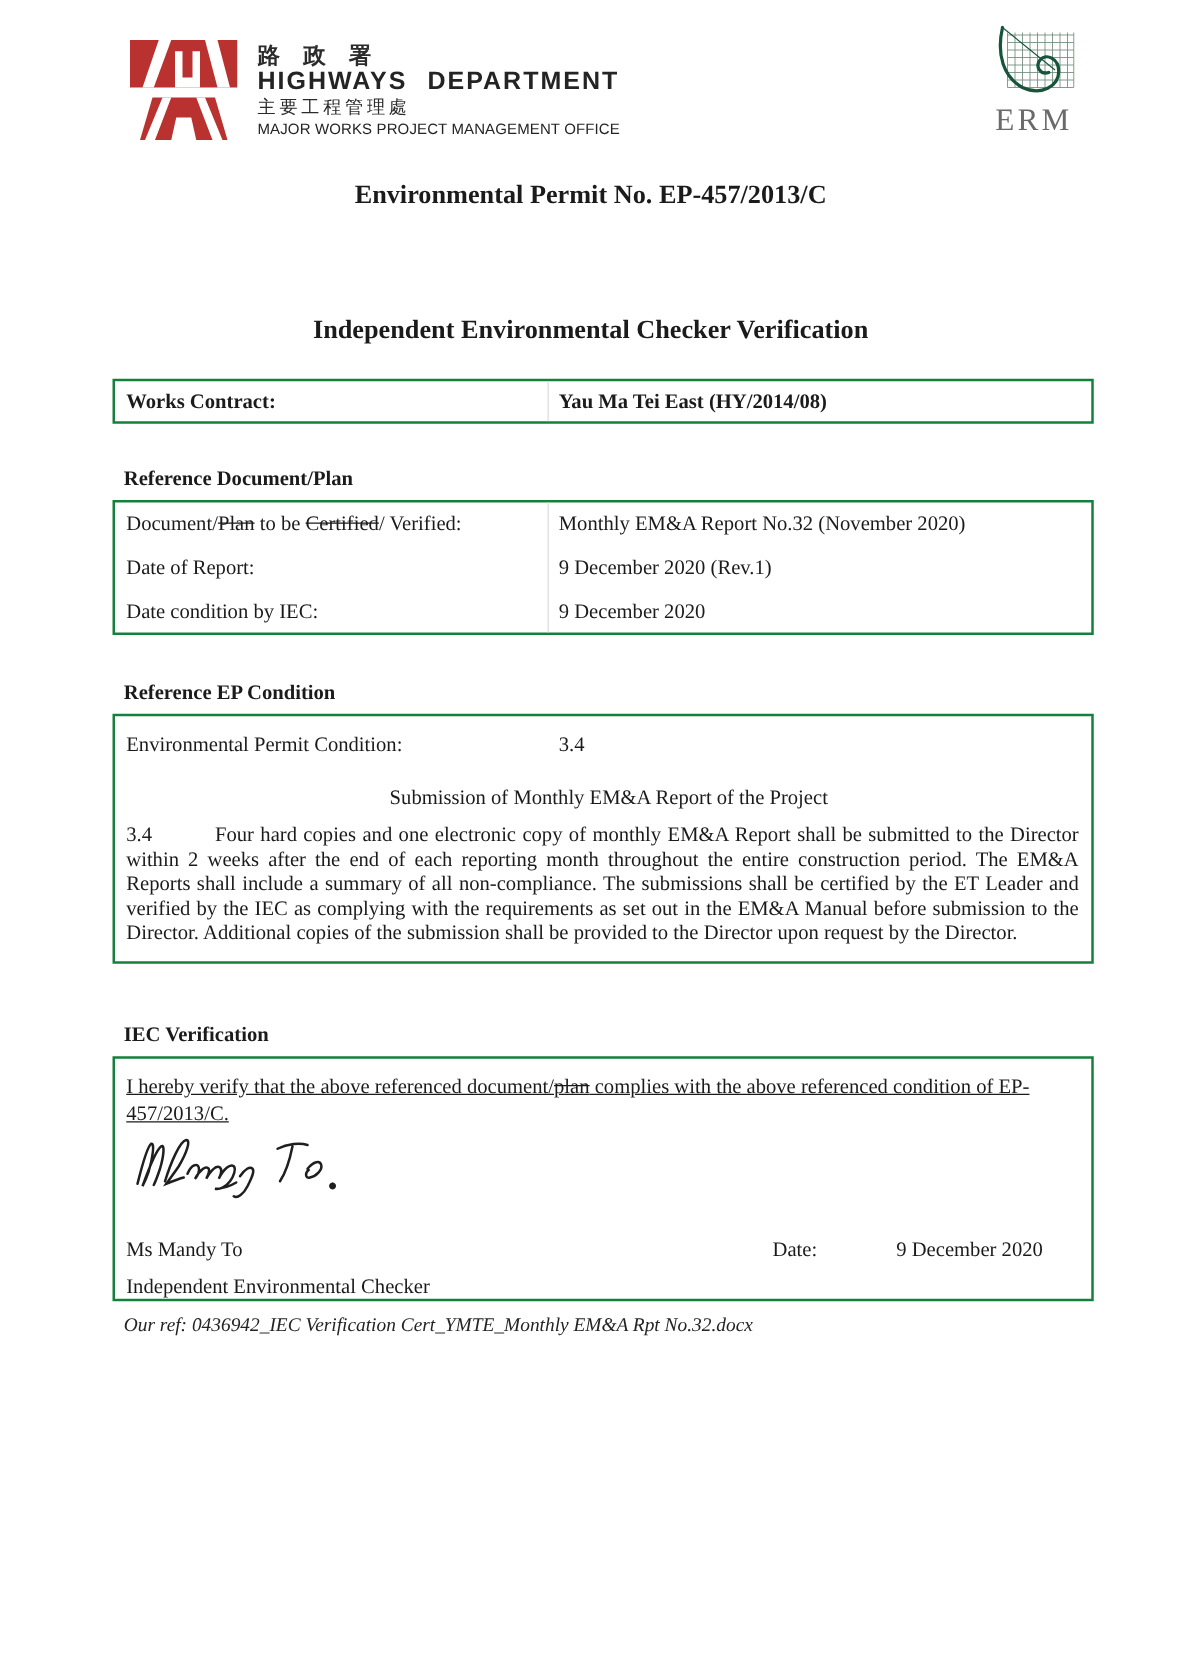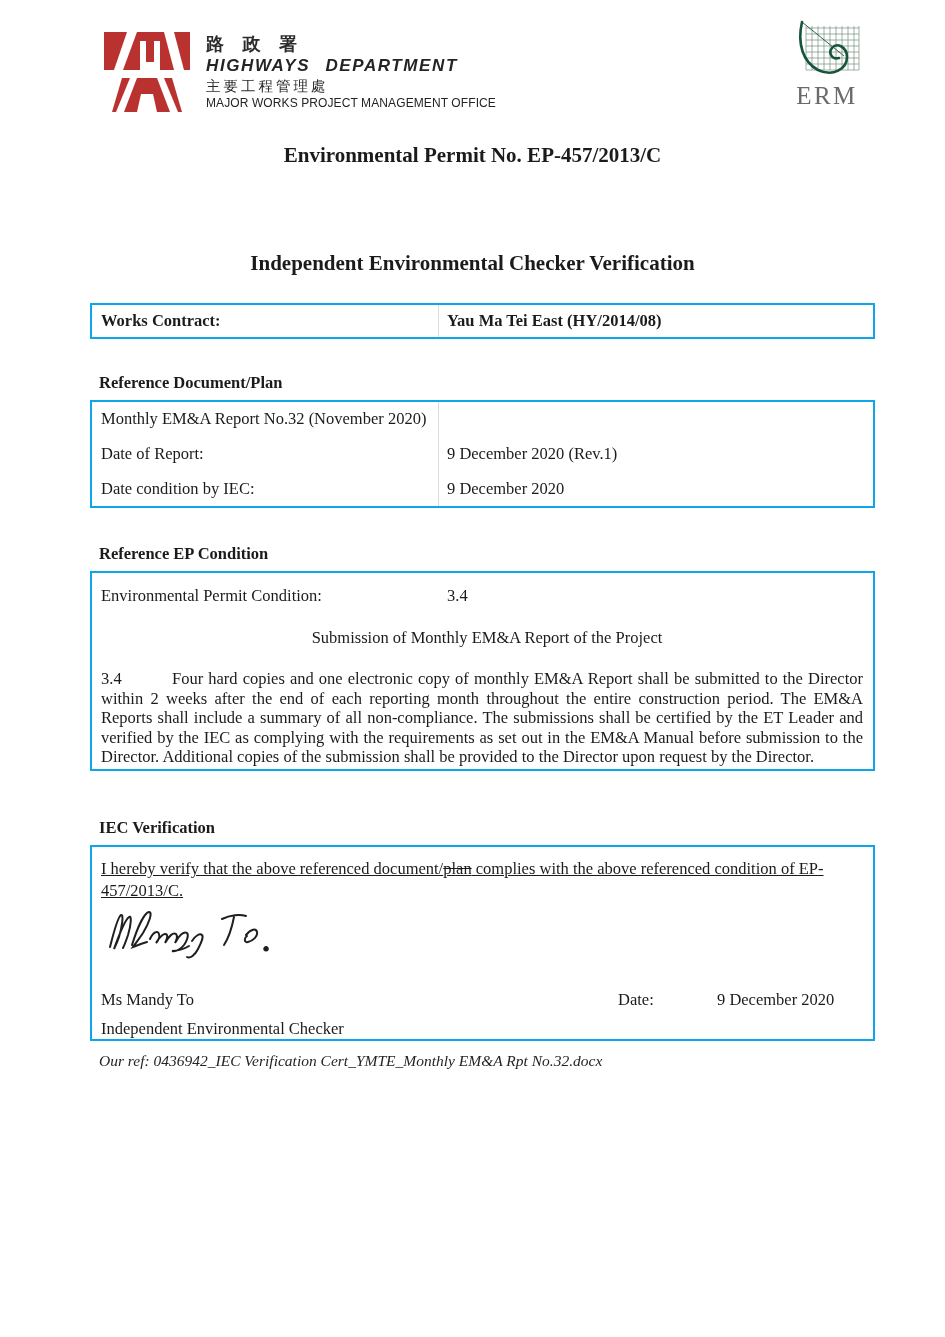--- a/index.html
+++ b/index.html
@@ -4,47 +4,47 @@
 <style>
   html,body{margin:0;padding:0;background:#ffffff;}
   .page{
     position:relative;width:945px;height:1337px;background:#ffffff;
     font-family:"Liberation Serif",serif;color:#1b1b1b;overflow:hidden;
   }
   
   .hyd{position:absolute;left:104px;top:32px;display:flex;align-items:flex-start;}
   .hyd-text{margin-left:16px;padding-top:2px;}
   .cn1{font-size:18px;letter-spacing:7px;color:#2b2b2b;font-weight:600;line-height:20px;}
-  .en1{font-family:"Liberation Sans",sans-serif;font-size:17px;font-weight:bold;
-       letter-spacing:1.6px;word-spacing:9px;color:#242424;line-height:21px;margin-top:1px;font-style:italic;}
+  .en1{font-family:"Liberation Sans",sans-serif;font-size:20px;font-weight:bold;
+       letter-spacing:1.6px;word-spacing:9px;color:#242424;line-height:21px;margin-top:1px;}
   .cn2{font-size:14.5px;letter-spacing:3px;color:#2b2b2b;line-height:17px;margin-top:2px;}
   .en2{font-family:"Liberation Sans",sans-serif;font-size:12px;color:#242424;
        line-height:15px;margin-top:1px;letter-spacing:0.1px;}
   .erm{position:absolute;left:786px;top:20px;width:82px;text-align:center;}
   .erm-label{font-size:25px;color:#6a6a6a;letter-spacing:2.5px;line-height:26px;margin-top:-3px;}
   
   .title{position:absolute;left:0;width:945px;text-align:center;font-weight:bold;font-size:21px;line-height:24px;}
   .title-1{top:143px;} .title-2{top:197px;} .title-3{top:251px;}
   
   .sec-heading{position:absolute;left:99px;font-weight:bold;font-size:16.5px;}
   .h-refdoc{top:373px;} .h-refep{top:544px;} .h-iec{top:818px;}
   
-  .box{position:absolute;left:90px;width:785px;border:2px solid #0ea5e9;
+  .box{position:absolute;left:90px;width:785px;border:2px solid #15803d;
        box-sizing:border-box;background:#ffffff;font-size:16.5px;}
   .vdiv{position:absolute;left:346px;top:0;bottom:0;width:1px;background:#dcdcdc;}
   .works-box{top:303px;height:36px;display:flex;align-items:center;font-weight:bold;}
   .cell-label{padding-left:9px;width:346px;box-sizing:border-box;flex:0 0 auto;}
   .cell-value{padding-left:9px;}
   .doc-box{top:400px;height:108px;display:flex;flex-direction:column;justify-content:space-around;}
   .doc-row{display:flex;align-items:center;height:36px;}
   .strike{text-decoration:line-through;}
   .ep-box{top:571px;height:200px;}
   .ep-r1{display:flex;align-items:flex-start;margin-top:13px;}
   .ep-r2{margin-top:22px;padding-left:9px;text-align:center;}
-  .ep-para{margin-top:21px;padding:0 10px 0 9px;text-align:justify;line-height:19.6px;}
+  .ep-para{margin-top:10px;padding:0 10px 0 9px;text-align:justify;line-height:19.6px;}
   .clause-no{display:inline-block;width:71px;}
   .iec-box{top:845px;height:196px;text-decoration:underline;}
   .iec-statement{padding:11px 10px 0 9px;line-height:21.5px;}
   .signature{position:absolute;left:12px;top:58px;}
   .sig-row{position:absolute;top:143px;left:0;right:0;height:22px;}
   .sig-name{position:absolute;left:9px;}
   .sig-date-label{position:absolute;left:526px;}
   .sig-date-value{position:absolute;left:625px;}
   .sig-role{position:absolute;top:172px;left:9px;}
   
@@ -96,20 +96,21 @@
   <div class="box works-box">
     <span class="vdiv"></span>
     <div class="cell-label">Works Contract:</div>
     <div class="cell-value">Yau Ma Tei East (HY/2014/08)</div>
   </div>
 
   <div class="sec-heading h-refdoc">Reference Document/Plan</div>
   <div class="box doc-box">
     <span class="vdiv"></span>
     <div class="doc-row">
+      <div class="cell-label"><span>Document/</span><span class="strike">Plan</span><span> to be </span><span class="strike">Certified</span><span>/ Verified:</span></div>
       <div class="cell-value">Monthly EM&amp;A Report No.32 (November 2020)</div>
     </div>
     <div class="doc-row">
       <div class="cell-label">Date of Report:</div>
       <div class="cell-value">9 December 2020 (Rev.1)</div>
     </div>
     <div class="doc-row">
       <div class="cell-label">Date condition by IEC:</div>
       <div class="cell-value">9 December 2020</div>
     </div>

